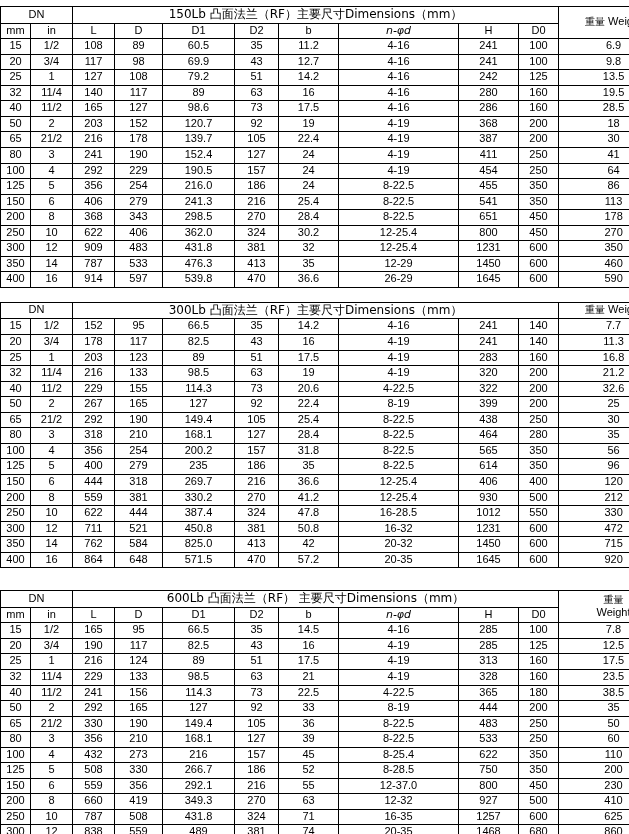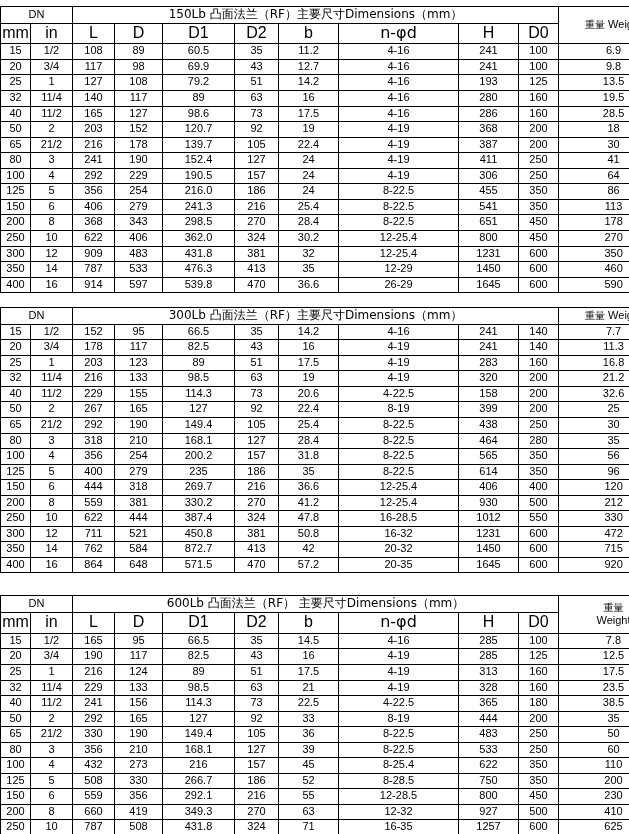--- a/index.html
+++ b/index.html
@@ -69,27 +69,27 @@
   }
   .weight-head .cn {
     font-family: Liberation Sans, sans-serif;
     font-size: 10px;
   }
   .weight-head.stacked .cn,
   .weight-head.stacked .en {
     display: block;
     line-height: 1.15;
   }
-  .sub-head td { font-size: 16px; margin-left: 15px; }
+  .sub-head td { font-size: 11px; margin-left: 15px; }
   .data-row td { font-size: 11px; }
 
   .gap-1 { height: 14px; }
   .gap-2 { height: 22px; }
   .top-gap { height: 6px; }
-  .phi { font-family: "DejaVu Sans", sans-serif; }
+  .phi { font-family: "DejaVu Sans", sans-serif; font-style: italic; }
 </style>
 </head>
 <body>
 
 <div class="page">
   <div class="top-gap"></div>
   <div id="tables-root">
       <table class="spec-table">
         <colgroup>
           <col class="c-mm">
@@ -150,21 +150,21 @@
           </tr>
           <tr class="data-row">
             <td>25</td>
             <td>1</td>
             <td>127</td>
             <td>108</td>
             <td>79.2</td>
             <td>51</td>
             <td>14.2</td>
             <td>4-16</td>
-            <td>193</td>
+            <td>242</td>
             <td>125</td>
             <td>13.5</td>
           </tr>
           <tr class="data-row">
             <td>32</td>
             <td>11/4</td>
             <td>140</td>
             <td>117</td>
             <td>89</td>
             <td>63</td>
@@ -228,21 +228,21 @@
           </tr>
           <tr class="data-row">
             <td>100</td>
             <td>4</td>
             <td>292</td>
             <td>229</td>
             <td>190.5</td>
             <td>157</td>
             <td>24</td>
             <td>4-19</td>
-            <td>306</td>
+            <td>454</td>
             <td>250</td>
             <td>64</td>
           </tr>
           <tr class="data-row">
             <td>125</td>
             <td>5</td>
             <td>356</td>
             <td>254</td>
             <td>216.0</td>
             <td>186</td>
@@ -407,21 +407,21 @@
           </tr>
           <tr class="data-row">
             <td>40</td>
             <td>11/2</td>
             <td>229</td>
             <td>155</td>
             <td>114.3</td>
             <td>73</td>
             <td>20.6</td>
             <td>4-22.5</td>
-            <td>158</td>
+            <td>322</td>
             <td>200</td>
             <td>32.6</td>
           </tr>
           <tr class="data-row">
             <td>50</td>
             <td>2</td>
             <td>267</td>
             <td>165</td>
             <td>127</td>
             <td>92</td>
@@ -533,21 +533,21 @@
             <td>16-32</td>
             <td>1231</td>
             <td>600</td>
             <td>472</td>
           </tr>
           <tr class="data-row">
             <td>350</td>
             <td>14</td>
             <td>762</td>
             <td>584</td>
-            <td>872.7</td>
+            <td>825.0</td>
             <td>413</td>
             <td>42</td>
             <td>20-32</td>
             <td>1450</td>
             <td>600</td>
             <td>715</td>
           </tr>
           <tr class="data-row">
             <td>400</td>
             <td>16</td>
@@ -730,21 +730,21 @@
             <td>200</td>
           </tr>
           <tr class="data-row">
             <td>150</td>
             <td>6</td>
             <td>559</td>
             <td>356</td>
             <td>292.1</td>
             <td>216</td>
             <td>55</td>
-            <td>12-28.5</td>
+            <td>12-37.0</td>
             <td>800</td>
             <td>450</td>
             <td>230</td>
           </tr>
           <tr class="data-row">
             <td>200</td>
             <td>8</td>
             <td>660</td>
             <td>419</td>
             <td>349.3</td>

